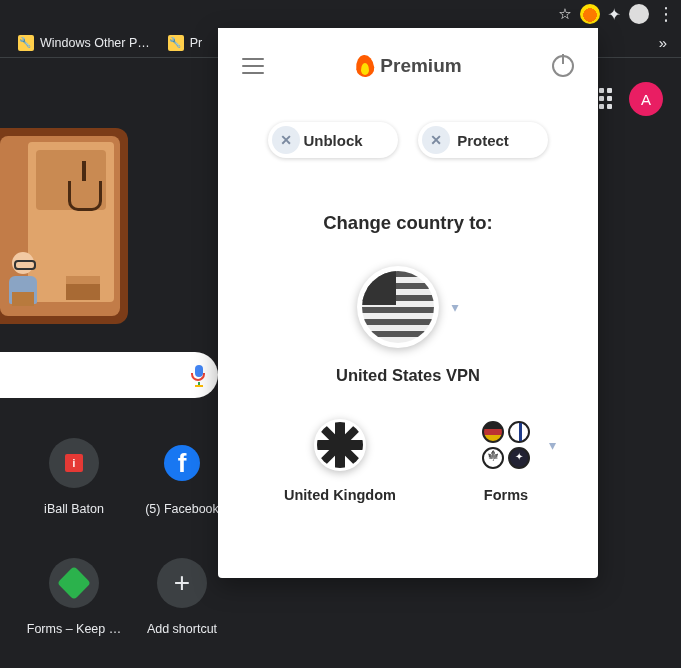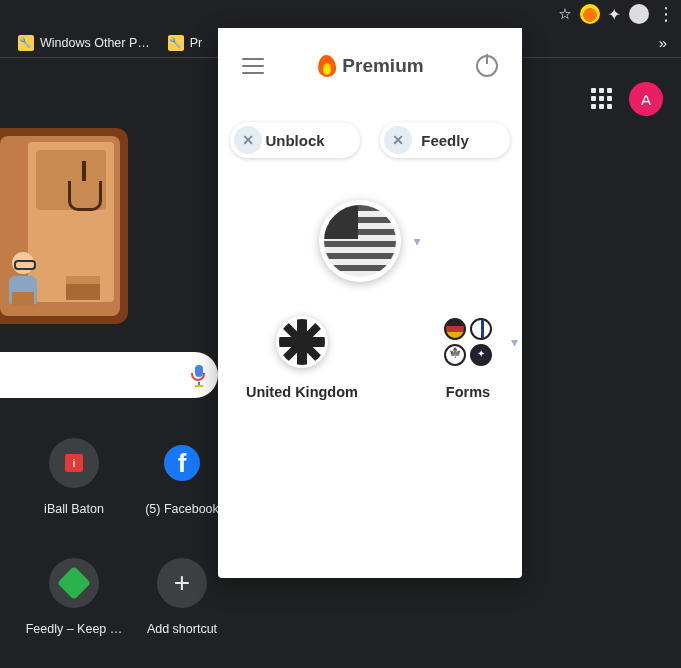--- a/index.html
+++ b/index.html
@@ -45,21 +45,21 @@
     
     .shortcuts{position:absolute;left:20px;top:438px;display:grid;grid-template-columns:108px 108px;grid-auto-rows:110px;gap:10px 0;}
     .sc{display:flex;flex-direction:column;align-items:center;color:#e8eaed;font-size:12.5px;cursor:pointer;}
     .sc .circ{width:50px;height:50px;border-radius:50%;background:#3c4043;display:flex;align-items:center;justify-content:center;margin-bottom:14px;}
     .sc .label{max-width:100px;white-space:nowrap;overflow:hidden;text-overflow:ellipsis;text-align:left;}
     .ico-iball{width:18px;height:18px;background:#e53935;border-radius:2px;color:#fff;font-size:10px;font-weight:bold;display:flex;align-items:center;justify-content:center;}
     .ico-fb{width:36px;height:36px;border-radius:50%;background:#1877f2;color:#fff;font-size:26px;font-weight:700;display:flex;align-items:center;justify-content:center;}
     .ico-feedly{width:24px;height:24px;background:#2bb24c;transform:rotate(45deg);border-radius:4px;}
     .ico-plus{font-size:28px;color:#e8eaed;}
     
-    .popup{position:absolute;left:218px;top:28px;width:304px;height:550px;background:#fff;border-radius:0 0 4px 4px;box-shadow:0 8px 24px rgba(0,0,0,.35);display:flex;flex-direction:column;align-items:center;}
+    .popup{position:absolute;left:218px;top:28px;width:380px;height:550px;background:#fff;border-radius:0 0 4px 4px;box-shadow:0 8px 24px rgba(0,0,0,.35);display:flex;flex-direction:column;align-items:center;}
     .popup-top{width:100%;display:flex;align-items:center;justify-content:space-between;padding:20px 24px 8px;height:64px;}
     .hamburger{display:flex;flex-direction:column;gap:5px;width:22px;cursor:pointer;}
     .hamburger span{height:2px;background:#7a7a7a;border-radius:1px;}
     .brand{display:flex;align-items:center;gap:4px;}
     .flame{position:relative;width:22px;height:26px;}
     .flame .outer{position:absolute;left:2px;top:2px;width:18px;height:22px;background:#ff5c00;border-radius:50% 50% 50% 50% / 60% 60% 40% 40%;transform:rotate(-6deg);}
     .flame .inner{position:absolute;left:7px;top:10px;width:8px;height:12px;background:#ffde00;border-radius:50% 50% 50% 50% / 60% 60% 40% 40%;}
     .brand-text{font-size:19px;font-weight:700;color:#4a4a4a;}
     .power{width:22px;height:22px;border:2px solid #8b8b8b;border-radius:50%;position:relative;cursor:pointer;}
     .power::after{content:"";position:absolute;left:50%;top:-3px;width:2px;height:10px;background:#8b8b8b;transform:translateX(-50%);}
@@ -167,21 +167,21 @@
   <div class="sc">
     <div class="circ" style="background:transparent;">
         <div class="ico-fb">f</div>
       </div>
     <div class="label">(5) Facebook</div>
   </div>
   <div class="sc">
     <div class="circ">
         <div class="ico-feedly"></div>
       </div>
-    <div class="label">Feedly – Keep …</div>
+    <div class="label">Forms – Keep …</div>
   </div>
   <div class="sc">
     <div class="circ">
         <div class="ico-plus">+</div>
       </div>
     <div class="label">Add shortcut</div>
   </div>
 </div>
 
 <div class="popup">
@@ -201,31 +201,33 @@
     <div class="power"></div>
   </div>
 
   <div class="pills">
     <div class="pill">
       <span class="x">✕</span>
       <span>Unblock</span>
     </div>
     <div class="pill">
       <span class="x">✕</span>
-      <span>Feedly</span>
-    </div>
-  </div>
-
+      <span>Protect</span>
+    </div>
+  </div>
+
+  <div class="country-heading">Change country to:</div>
 
   <div class="big-flag-row">
     <div class="big-flag">
         <div class="flag-us"></div>
       </div>
     <span class="caret">▾</span>
   </div>
+  <div class="big-label">United States VPN</div>
 
   <div class="small-row">
     <div class="small-col">
       <div class="small-flag">
         <div class="flag-uk">
             <div class="diag1"></div>
             <div class="diag2"></div>
           </div>
       </div>
       <div class="small-label">United Kingdom</div>

